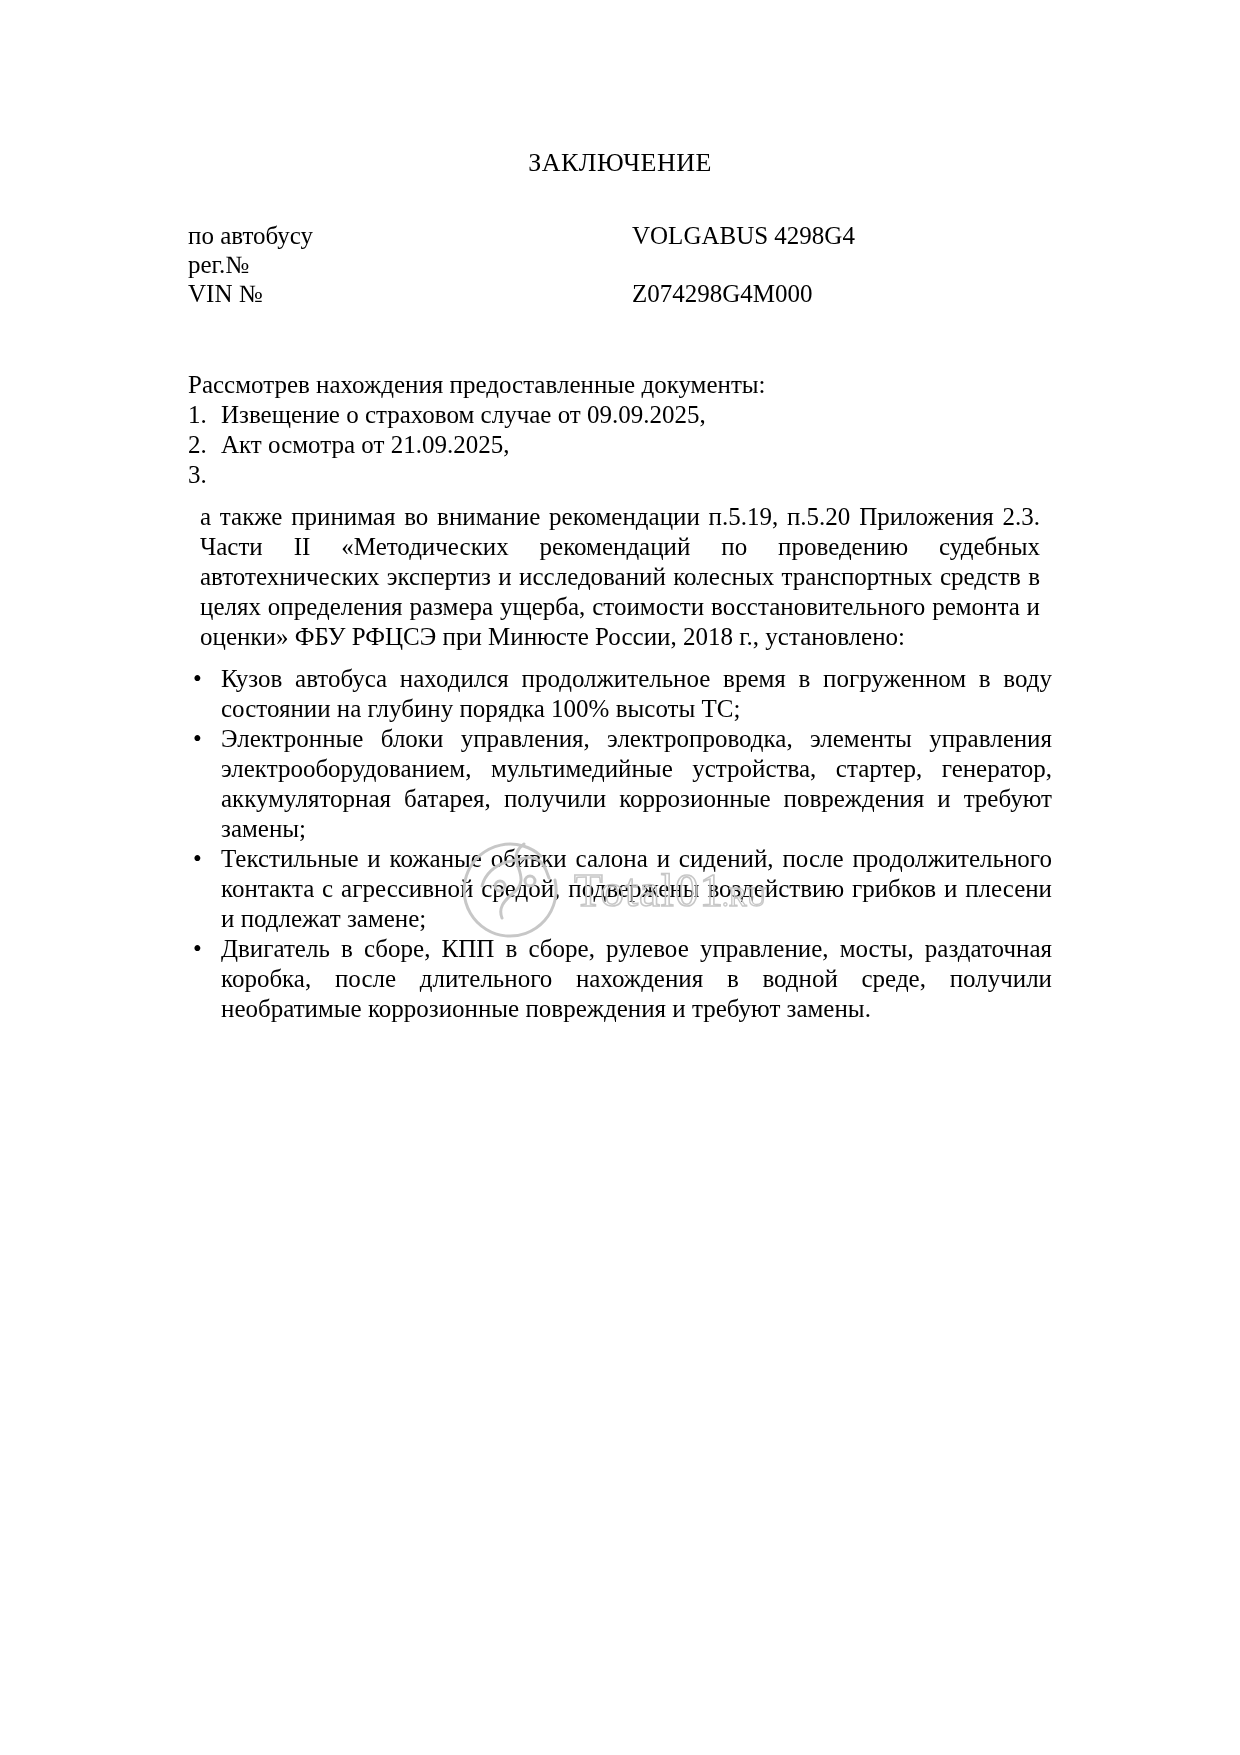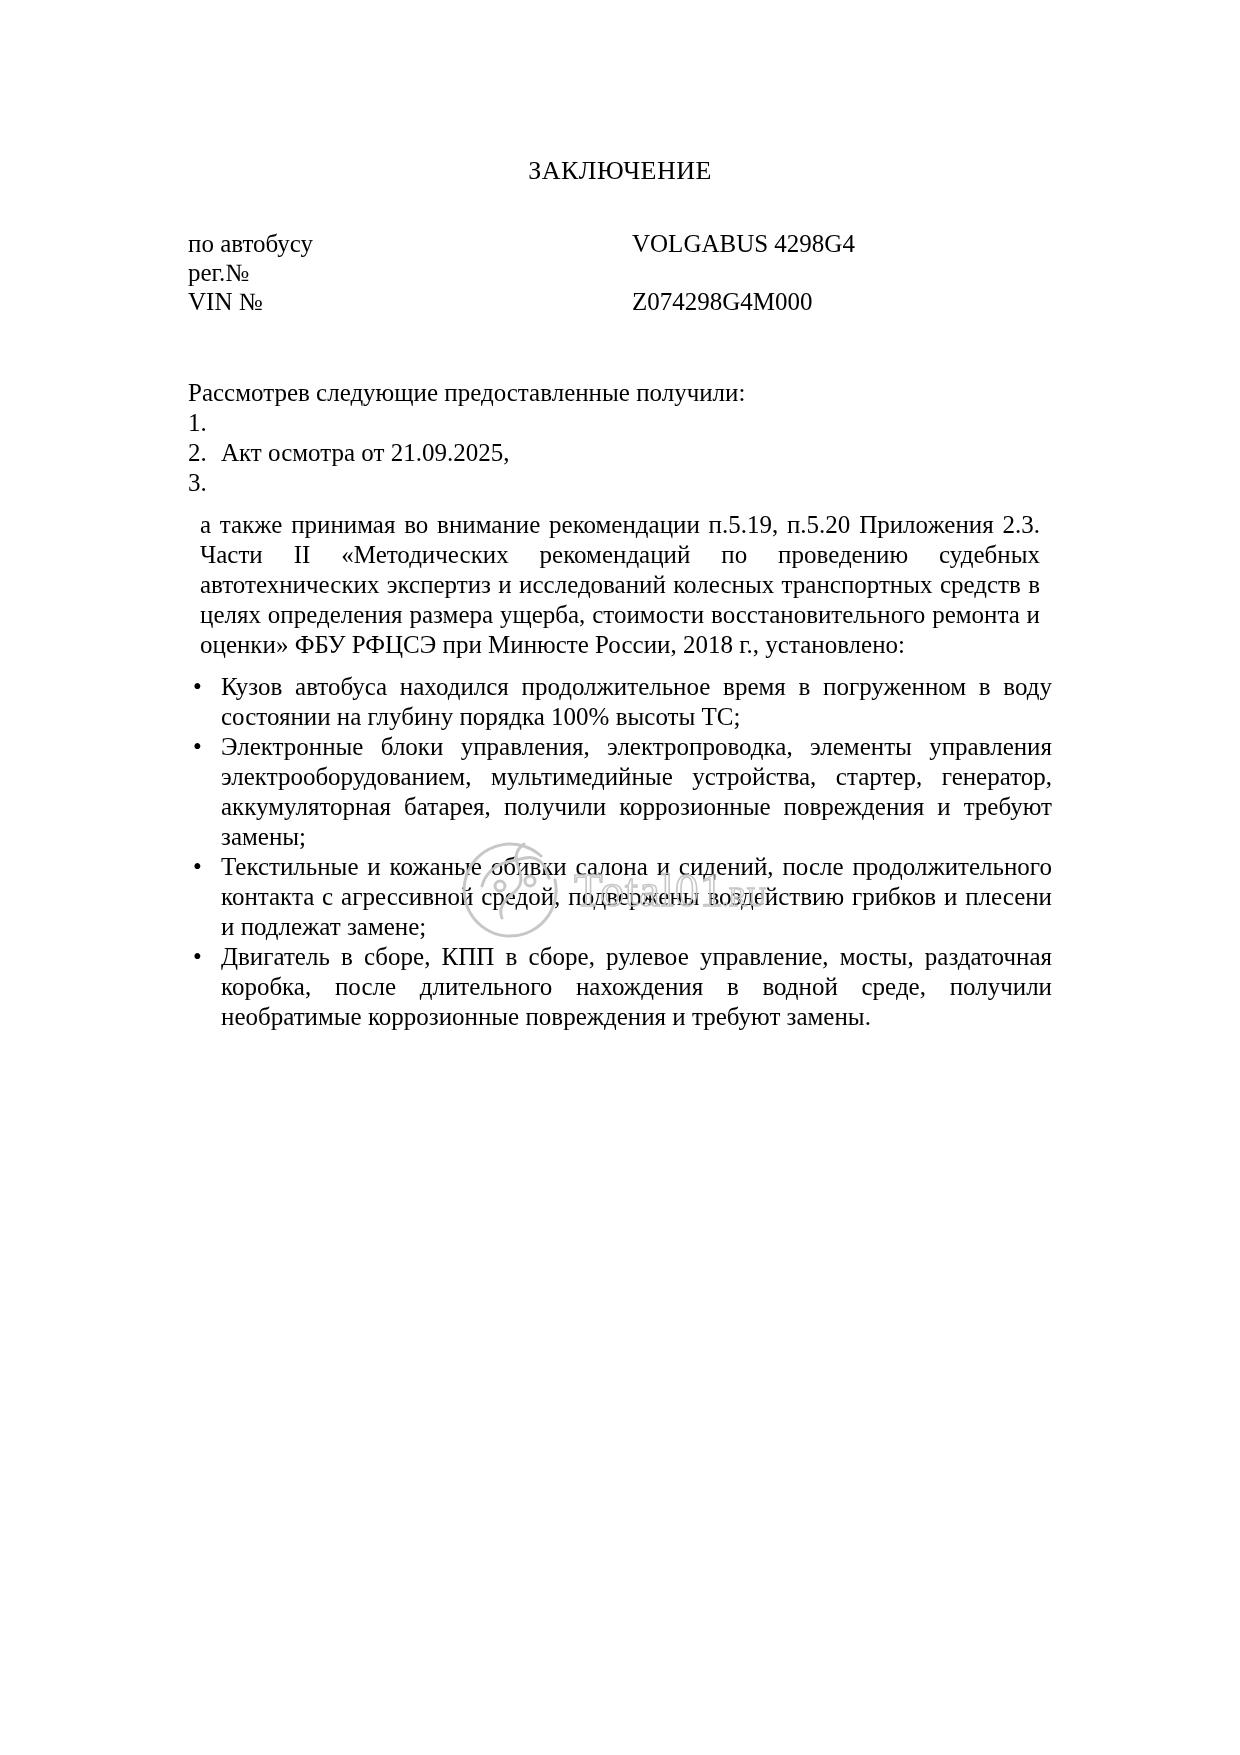--- a/index.html
+++ b/index.html
@@ -18,21 +18,21 @@
   }
   .content {
     position: absolute;
     left: 188px;
     top: 140px;
     width: 864px;
     font-size: 25px;
     line-height: 30px;
   }
   .title {
-    margin: 16px 0 43px 0;
+    margin: 8px 0 43px 0;
     font-size: 26px;
     font-weight: normal;
     text-align: center;
     letter-spacing: 0.5px;
   }
   .info-block { margin: 0; }
   .info-row {
     position: relative;
     line-height: 29px;
     min-height: 29px;
@@ -96,25 +96,26 @@
     <div class="info-row">
       <span class="info-label">рег.№</span>
       <span class="info-value"></span>
     </div>
     <div class="info-row">
       <span class="info-label">VIN №</span>
       <span class="info-value">Z074298G4M000</span>
     </div>
   </div>
 
-  <p class="intro">Рассмотрев следующие предоставленные получили:</p>
+  <p class="intro">Рассмотрев нахождения предоставленные документы:</p>
 
   <div class="doc-list">
     <div class="doc-row">
       <span class="doc-num">1.</span>
+      <span class="doc-text">Извещение о страховом случае от 09.09.2025,</span>
     </div>
     <div class="doc-row">
       <span class="doc-num">2.</span>
       <span class="doc-text">Акт осмотра от 21.09.2025,</span>
     </div>
     <div class="doc-row">
       <span class="doc-num">3.</span>
     </div>
   </div>
 

